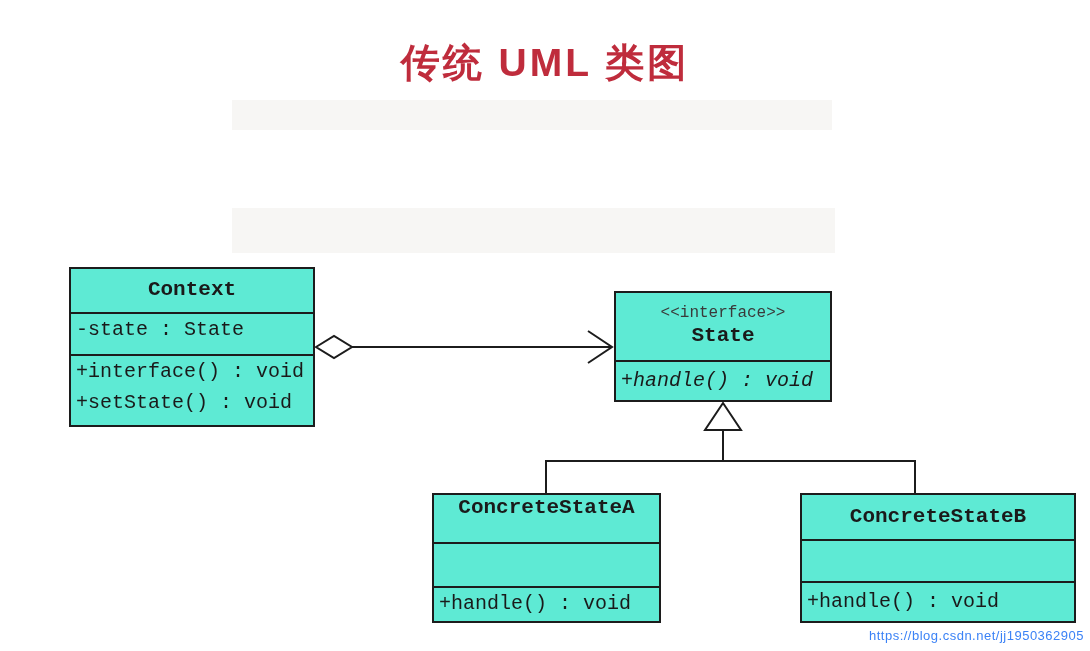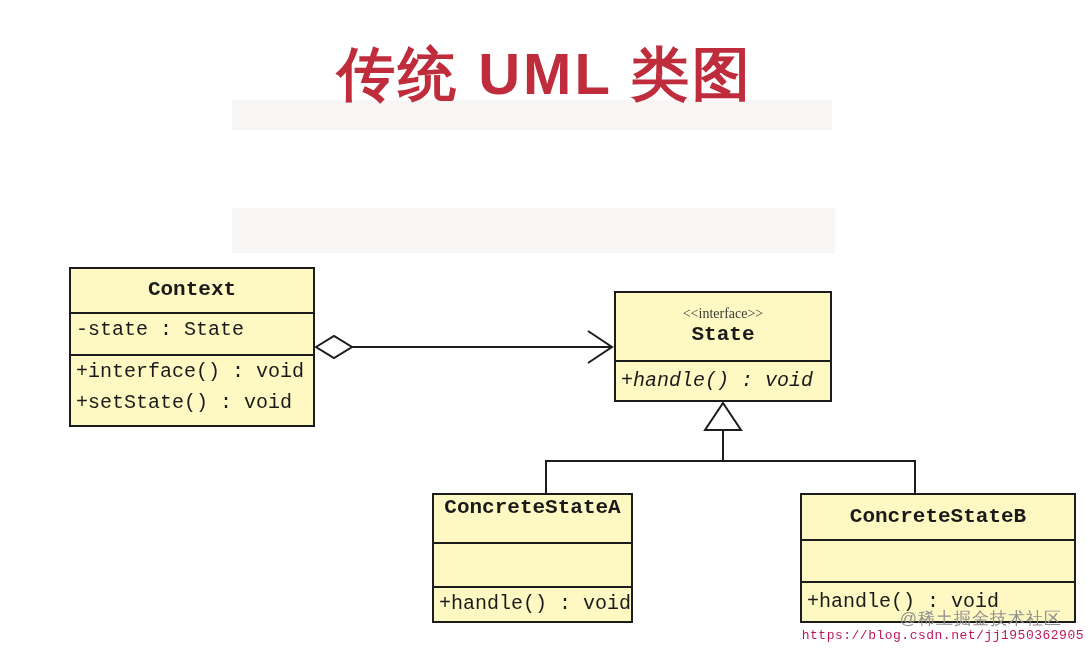--- a/index.html
+++ b/index.html
@@ -15,21 +15,21 @@
     background: #ffffff;
     overflow: hidden;
   }
   .page-title {
     position: absolute;
     left: 0;
     right: 0;
     top: 36px;
     margin: 0;
     text-align: center;
-    font-size: 58px;
+    font-size: 39px;
     font-weight: 700;
     letter-spacing: 3px;
     color: #bf2c3c;
     font-family: "Liberation Sans", sans-serif;
   }
   .bg-artifact {
     position: absolute;
     background: #f7f6f4;
   }
   .bg-artifact.a1 { left: 232px; top: 100px; width: 600px; height: 30px; }
@@ -40,63 +40,62 @@
     left: 0;
     top: 0;
     width: 1090px;
     height: 651px;
   }
 
   .uml-class {
     position: absolute;
     box-sizing: border-box;
     border: 2px solid #1c1c1c;
-    background: #fef9c3;
+    background: #5eead4;
     display: flex;
     flex-direction: column;
     font-family: "Liberation Mono", "DejaVu Sans Mono", monospace;
     color: #1a1a1a;
   }
   .uml-title {
     box-sizing: border-box;
     display: flex;
     flex-direction: column;
     align-items: center;
     justify-content: center;
     text-align: center;
     font-weight: 700;
     font-size: 21px;
     line-height: 1.25;
   }
   .uml-stereotype {
     font-weight: 400;
-    font-size: 14px;
+    font-size: 16px;
     color: #3a3a3a;
-    font-family: Liberation Serif, serif;
   }
   .uml-attrs, .uml-methods {
     box-sizing: border-box;
     border-top: 2px solid #1c1c1c;
     padding: 0 4px 2px 5px;
     font-size: 20px;
     line-height: 31px;
     white-space: pre;
   }
   .uml-methods { flex: 1; }
   .italic-members .member { font-style: italic; }
 
   #class-context { left: 69px;  top: 267px; width: 246px; height: 160px; }
   #class-context .uml-title   { height: 43px; }
   #class-context .uml-attrs   { height: 42px; }
 
   #class-state   { left: 614px; top: 291px; width: 218px; height: 111px; }
   #class-state .uml-title     { height: 67px; }
   #class-state .uml-methods   { display: flex; align-items: center; padding-top: 0; }
 
-  #class-concreteA { left: 432px; top: 493px; width: 201px; height: 130px; gap: 21px; }
+  #class-concreteA { left: 432px; top: 493px; width: 229px; height: 130px; gap: 21px; }
   #class-concreteB { left: 800px; top: 493px; width: 276px; height: 130px; }
   #class-concreteA .uml-title, #class-concreteB .uml-title { height: 44px; }
   #class-concreteA .uml-attrs, #class-concreteB .uml-attrs { height: 42px; }
   #class-concreteA .uml-methods, #class-concreteB .uml-methods {
     display: flex; align-items: center; padding-top: 0;
   }
 
   .watermark {
     position: absolute;
     right: 28px;
@@ -104,23 +103,23 @@
     font-size: 17px;
     color: #8f8f8f;
     letter-spacing: 1px;
     font-family: "Liberation Sans", sans-serif;
   }
   .watermark-url {
     position: absolute;
     right: 6px;
     top: 628px;
     font-size: 13px;
-    color: #be185d;
+    color: #3b82f6;
     letter-spacing: 0.5px;
-    font-family: Liberation Mono, monospace;
+    font-family: Liberation Sans, sans-serif;
   }
 </style>
 </head>
 <body>
 
 <div class="canvas">
 
   <div class="bg-artifact a1"></div>
   <div class="bg-artifact a2"></div>
 
@@ -163,16 +162,15 @@
     <div class="uml-attrs"></div>
     <div class="uml-methods"><span class="member">+handle() : void</span></div>
   </div>
 
   <div class="uml-class" id="class-concreteB">
     <div class="uml-title">ConcreteStateB</div>
     <div class="uml-attrs"></div>
     <div class="uml-methods"><span class="member">+handle() : void</span></div>
   </div>
 
-  <div class="watermark">@稀土掘金技术社区</div>
   <div class="watermark-url">https://blog.csdn.net/jj1950362905</div>
 
 </div>
 
 </body></html>

